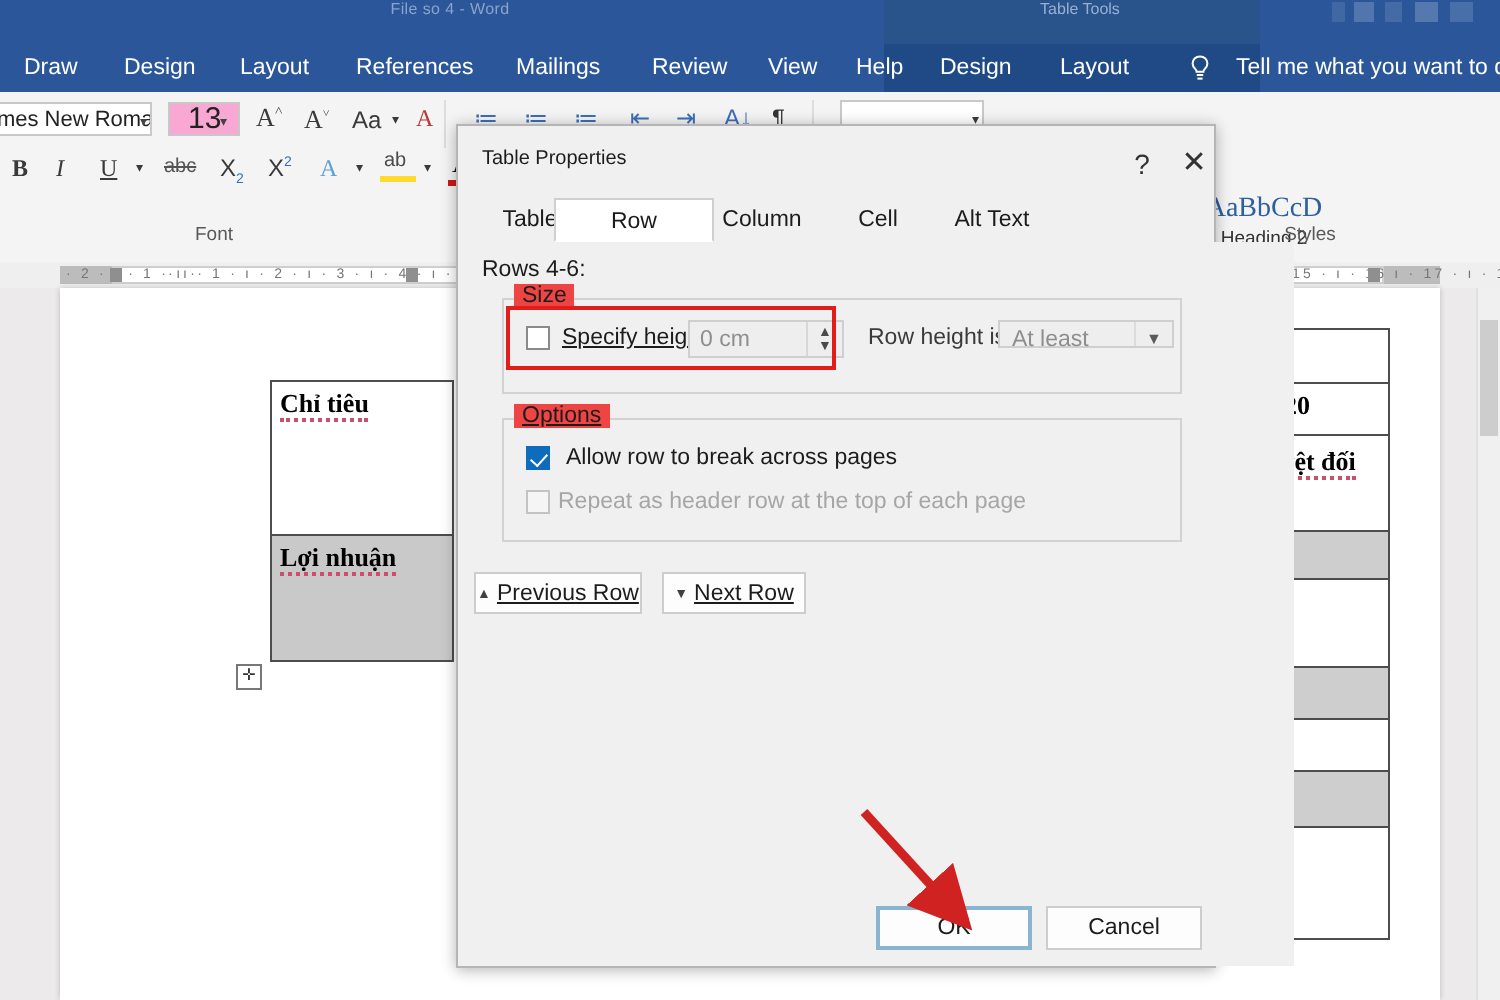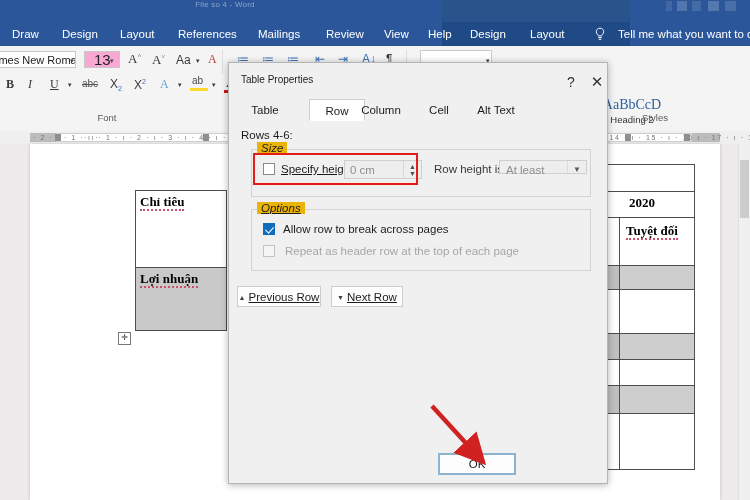--- a/index.html
+++ b/index.html
@@ -146,26 +146,26 @@
     border-bottom:1px solid #cfcfcf;
   }
   .dtab{
     position:absolute;top:0;height:22px;line-height:22px;
     font-size:11.5px;color:#1c1c1c;text-align:center;box-sizing:border-box;
   }
   .dtab.active{
     background:#fff;border:1px solid #cfcfcf;border-bottom:1px solid #fff;
   }
   .dlg-body{
-    position:absolute;left:0;top:58px;width:378px;height:362px;background:#f0f0f0;
+    position:absolute;left:0;top:58px;width:378px;height:362px;background:#f0f0f0;padding-left:40px;
   }
   .rowslabel{position:absolute;left:12px;top:8px;font-size:11.5px;color:#1c1c1c;}
 
   .grpbox{position:absolute;border:1px solid #d2d2d2;box-sizing:border-box;}
-  .grpcap{position:absolute;background:#eab308;padding:0 4px;font-size:11.5px;color:#1c1c1c;font-style:italic;}
+  .grpcap{position:absolute;background:#ef4444;padding:0 4px;font-size:11.5px;color:#1c1c1c;}
 
   .chk{
     position:absolute;width:12px;height:12px;border:1px solid #8a8a8a;background:#fff;box-sizing:border-box;
   }
   .chk.checked{background:#0f6cbd;border-color:#0f6cbd;}
   .chk.checked:after{
     content:"";position:absolute;left:3px;top:1px;width:4px;height:7px;
     border:solid #fff;border-width:0 1.6px 1.6px 0;transform:rotate(42deg);
   }
   .chk.disabled{border-color:#c3c3c3;background:#f5f5f5;}
@@ -202,20 +202,21 @@
   .arrow-svg{position:absolute;left:418px;top:400px;width:80px;height:66px;}
 </style>
 </head>
 <body>
 
 <div class="app">
 
   <div class="titlebar">
     <div class="tt-band"></div>
     <div class="doc-title">File so 4  -  Word</div>
+    <div class="tabletools">Table Tools</div>
     <div class="winbtns"></div>
   </div>
 
   <div class="ribbon-tabs">
     <div class="tools-band"></div>
 
     <div class="tab" style="left:12px">Draw</div>
     <div class="tab" style="left:62px">Design</div>
     <div class="tab" style="left:120px">Layout</div>
     <div class="tab" style="left:178px">References</div>
@@ -362,21 +363,21 @@
   </div>
 
   <div class="dialog">
 
     <div class="dlg-title">Table Properties</div>
     <div class="dlg-help">?</div>
     <div class="dlg-close">✕</div>
 
     <div class="tabstrip">
       <div class="dtab" style="left:8px;width:56px;">Table</div>
-      <div class="dtab active" style="left:80px;width:56px;">Row</div>
+      <div class="dtab active" style="left:48px;width:80px;">Row</div>
       <div class="dtab" style="left:120px;width:64px;">Column</div>
       <div class="dtab" style="left:184px;width:52px;">Cell</div>
       <div class="dtab" style="left:236px;width:62px;">Alt Text</div>
     </div>
 
     <div class="dlg-body">
 
       <div class="rowslabel">Rows 4-6:</div>
 
       <div class="grpbox" style="left:22px;top:28px;width:340px;height:48px;"></div>
@@ -403,30 +404,31 @@
 
       <div class="grpbox" style="left:22px;top:88px;width:340px;height:62px;"></div>
       <div class="grpcap" style="left:28px;top:81px;">
         <span class="u">Options</span>
       </div>
 
       <div class="chk checked" style="left:34px;top:102px;"></div>
       <div class="chklabel" style="left:54px;top:102px;">Allow row to break across pages</div>
 
       <div class="chk disabled" style="left:34px;top:124px;"></div>
-      <div class="chklabel dis" style="left:56px;top:124px;">Repeat as header row at the top of each page</div>
+      <div class="chklabel dis" style="left:50px;top:124px;">Repeat as header row at the top of each page</div>
 
       <div class="dbtn" style="left:8px;top:165px;width:84px;height:21px;">
         <span class="tri">▲</span><span class="u">Previous Row</span>
       </div>
       <div class="dbtn" style="left:102px;top:165px;width:72px;height:21px;">
         <span class="tri">▼</span><span class="u">Next Row</span>
       </div>
 
       <div class="dbtn primary" style="left:209px;top:332px;width:78px;height:22px;">OK</div>
+      <div class="dbtn" style="left:294px;top:332px;width:78px;height:22px;">Cancel</div>
 
     </div>
   </div>
 
   <div class="redbox" style="left:253px;top:153px;width:165px;height:32px;"></div>
 
   <svg class="arrow-svg" viewBox="0 0 80 66">
     <defs>
       <marker id="ah" markerWidth="7" markerHeight="7" refX="3" refY="3.5" orient="auto">
         <path d="M0,0 L7,3.5 L0,7 z" fill="#d12222"></path>

